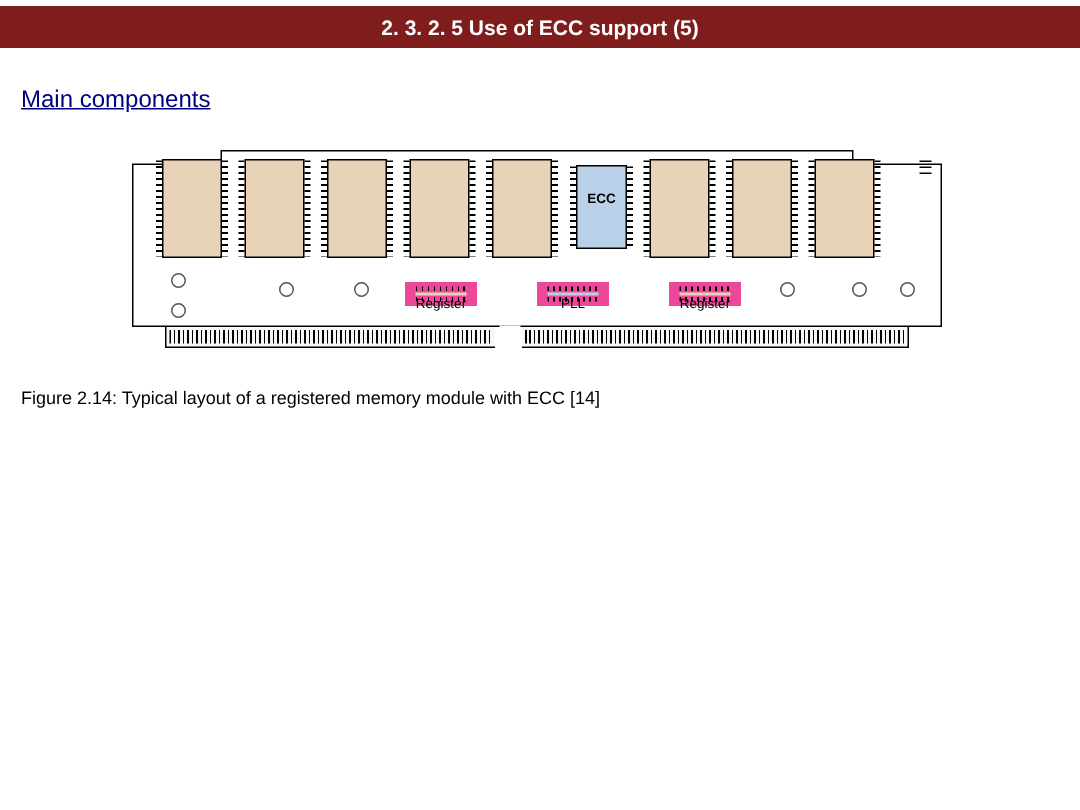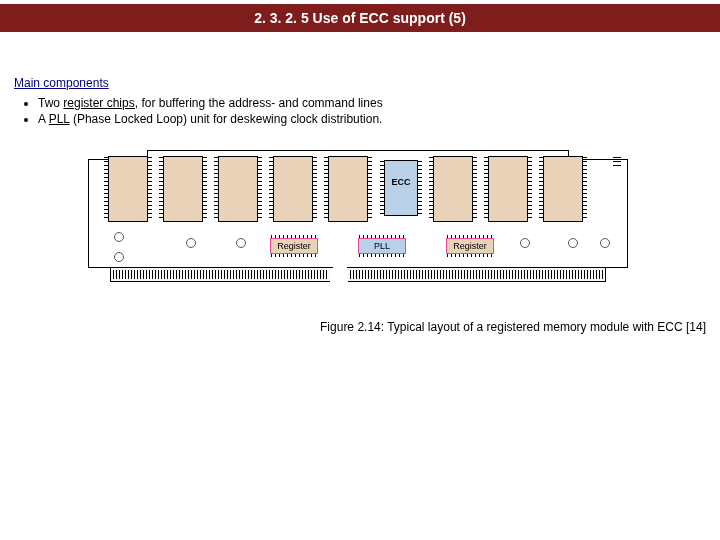--- a/index.html
+++ b/index.html
@@ -25,22 +25,22 @@
   .content {
     padding: 12px 14px 0 14px;
   }
   .subtitle {
     font-size: 12px;
   }
   .subtitle .bold { font-weight: bold; }
   .section-head {
     color: #000080;
     text-decoration: underline;
-    margin-top: 32px;
-    font-size: 12px;
+    margin-top: 14px;
+    font-size: 16px;
   }
   ul.components {
     margin: 6px 0 0 6px;
     padding-left: 18px;
   }
   ul.components li {
     margin-bottom: 2px;
     font-size: 12px;
   }
   .ul { text-decoration: underline; }
@@ -108,21 +108,21 @@
     font-size: 9px;
     font-weight: bold;
   }
 
   .smallchip {
     position: absolute;
     top: 88px;
     width: 48px;
     height: 16px;
     background: #E8D3B8;
-    border: 1px solid #ec4899;
+    border: 7px solid #ec4899;
     font-size: 9px;
     text-align: center;
     line-height: 14px;
   }
   .smallchip.pll { background: #B8D0E8; }
   .smallchip::before, .smallchip::after {
     content: "";
     position: absolute;
     left: 0; right: 0;
     height: 3px;
@@ -166,22 +166,22 @@
   .key {
     position: absolute;
     top: 117px;
     left: 245px;
     width: 14px;
     height: 16px;
     background: #fff;
   }
 
   .caption {
-    text-align: right;
-    margin-top: 20px;
+    text-align: left;
+    margin-top: 8px;
     font-size: 12px;
   }
   .side-marks {
     position:absolute;
     top:6px; right:4px;
     width:10px;
     font-size:8px;
     line-height:4px;
     color:#000;
   }
@@ -189,28 +189,20 @@
 </style>
 </head>
 <body>
 
 <div class="title-bar">2. 3. 2. 5 Use of ECC support (5)</div>
 
 <div class="content">
 
   <div class="section-head">Main components</div>
 
-  <ul class="components">
-    <li>
-      <span>Two </span><span class="ul">register chips,</span><span> for buffering the address- and command lines</span>
-    </li>
-    <li>
-      <span>A </span><span class="ul">PLL</span><span> (Phase Locked Loop) unit for deskewing clock distribution.</span>
-    </li>
-  </ul>
 
   <div class="dimm-wrap">
     <div class="dimm">
       <div class="board">
         <div class="notch-left"></div>
         <div class="notch-right"></div>
         <div class="side-marks">
           <div></div>
             <div></div>
             <div></div>

